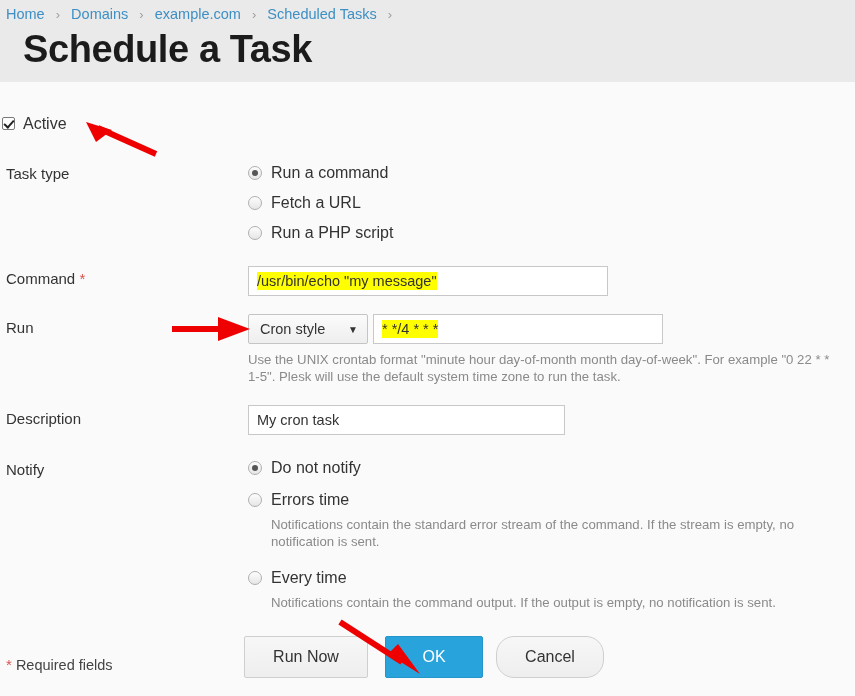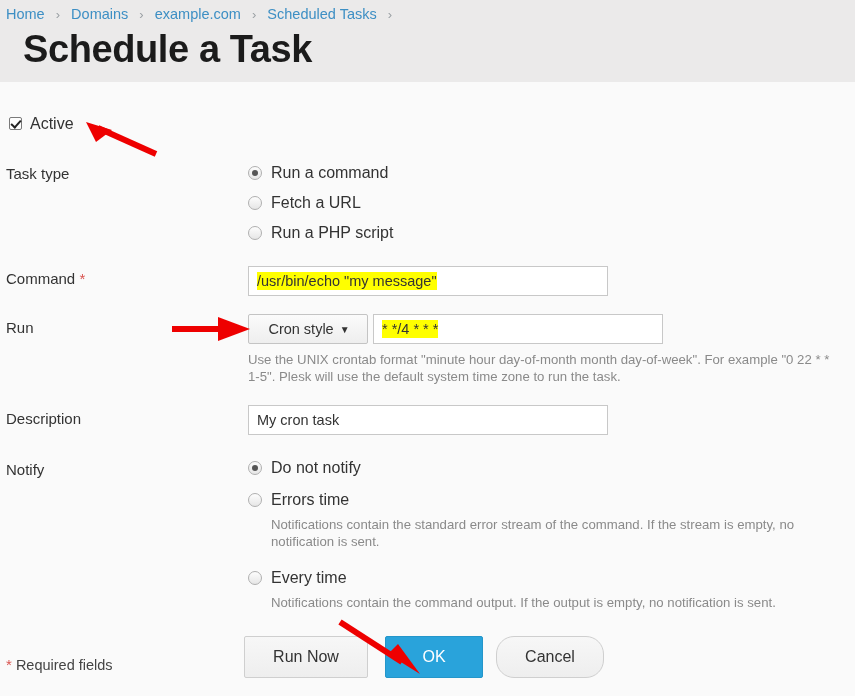--- a/index.html
+++ b/index.html
@@ -173,21 +173,21 @@
   
   .dropdown {
     box-sizing: border-box;
     height: 30px;
     width: 120px;
     border: 1px solid #c4c4c4;
     background: linear-gradient(#fbfbfb, #eeeeee);
     border-radius: 2px;
     display: flex;
     align-items: center;
-    justify-content: center;
+    justify-content: space-between;
     padding: 0 9px 0 11px;
     font-size: 14.5px;
     color: #333;
     cursor: pointer;
   }
   .chev {
     font-size: 10px;
     color: #333;
     margin-left: 6px;
   }
@@ -244,21 +244,21 @@
     <span class="crumb">Scheduled Tasks</span>
     <span class="crumb-sep">›</span>
   </div>
 
   <h1 class="page-title">Schedule a Task</h1>
 </div>
 
 <div class="form-area">
 
   <div class="row" style="top:26px;">
-    <div style="position:absolute; left:9px; top:0;">
+    <div style="position:absolute; left:2px; top:0;">
       <span class="checkbox-box checked"></span><span class="checkbox-label">Active</span>
     </div>
   </div>
 
   <div class="row" style="top:75px;">
     <div class="row-label" style="top:2px;">Task type</div>
     <div class="field-col" style="top:0;">
       <div class="radio-item">
         <span class="radio-circle selected"></span><span class="radio-text">Run a command</span>
       </div>
@@ -298,21 +298,21 @@
         <span class="hl">* */4 * * *</span>
       </div>
     </div>
 
     <div class="hint" style="position:absolute; left:248px; top:37px; width:592px;">Use the UNIX crontab format "minute hour day-of-month month day-of-week". For example "0 22 * * 1-5". Plesk will use the default system time zone to run the task.</div>
   </div>
 
   <div class="row" style="top:317px;">
     <div class="row-label" style="top:5px;">Description</div>
     <div class="field-col" style="top:0;">
-      <div class="text-input" style="width:360px;">
+      <div class="text-input" style="width:317px;">
         <span>My cron task</span>
       </div>
     </div>
   </div>
 
   <div class="row" style="top:370px;">
     <div class="row-label" style="top:3px;">Notify</div>
 
     <div class="field-col" style="top:0;">
 

